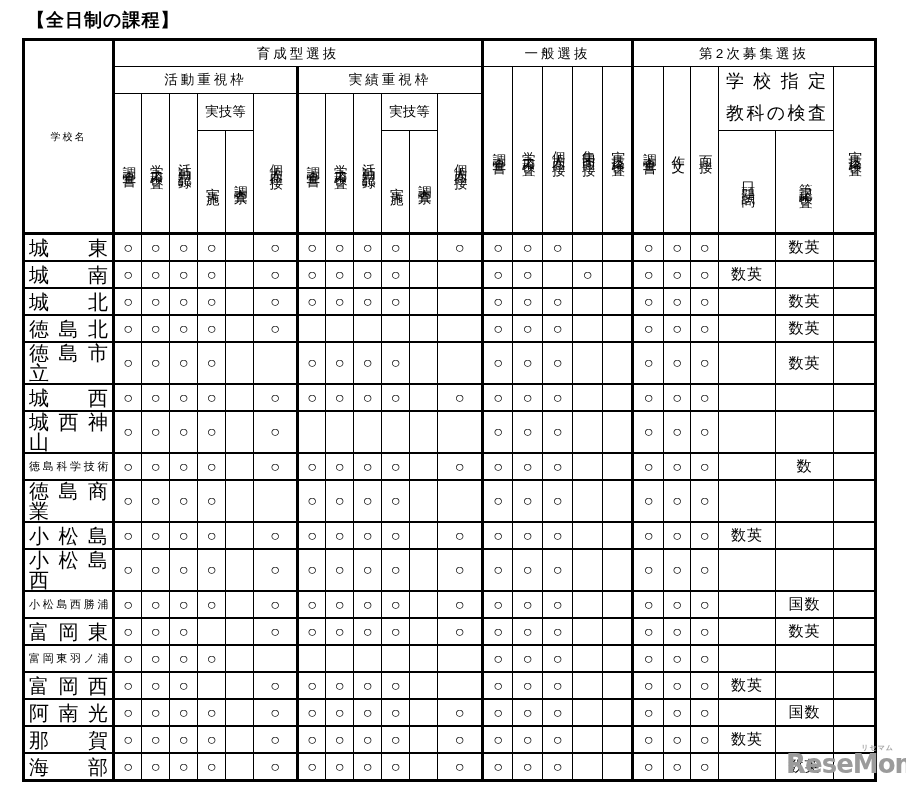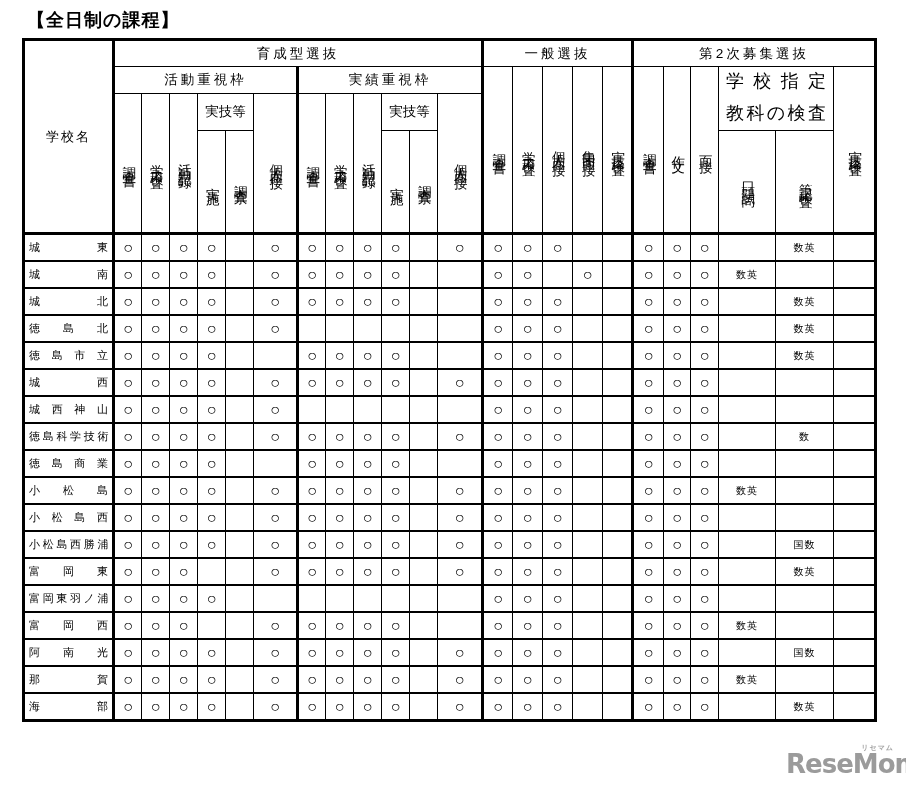--- a/index.html
+++ b/index.html
@@ -32,24 +32,24 @@
   .vt {
     writing-mode:vertical-rl; text-orientation:upright;
     letter-spacing:4px; line-height:1; display:inline-block; font-size:13.5px;
   }
   .shitei .jst {
     text-align:justify; text-align-last:justify;
     padding:0 7px; font-size:18px; line-height:1.75;
   }
   .sel td.name {
     text-align:justify; text-align-last:justify;
-    padding:0 4px; font-size:11px;
+    padding:0 4px; font-size:20px;
   }
   .sel td.name.sm { font-size:11px; letter-spacing:-0.5px;margin-top:32px; }
-  .sel td.subj { font-size:10px; letter-spacing:1px;margin-top:18px; }
+  .sel td.subj { font-size:15px; letter-spacing:1px;margin-top:18px; }
   .logo {
     position:absolute; left:786px; top:742px; width:112px;
     color:#9b9b9b; font-family:"DejaVu Sans",sans-serif; font-weight:bold;
   }
   .logo-ruby {
     position:absolute; top:1px; right:4px;
     font-size:7px; font-weight:bold; letter-spacing:1px; color:#a5a5a5;
   }
   .logo-text { display:block; padding-top:9px; font-size:26px; letter-spacing:-1px; line-height:1; }
 </style>
@@ -82,21 +82,21 @@
         <col style="width:30px">
       <col style="width:31px">
         <col style="width:27px">
         <col style="width:28px">
         <col style="width:57px">
         <col style="width:58px">
         <col style="width:42px">
     </colgroup>
     <thead>
       <tr class="r1">
-        <th rowspan="4" style="font-size:13px; letter-spacing:2px;">学校名</th>
+        <th rowspan="4" style="font-size:10px; letter-spacing:2px;">学校名</th>
         <th colspan="12" class="gl grp">育成型選抜</th>
         <th colspan="5" class="gl grp">一般選抜</th>
         <th colspan="6" class="gl grp">第2次募集選抜</th>
       </tr>
       <tr class="r2">
         <th colspan="6" class="gl grp">活動重視枠</th>
         <th colspan="6" class="gl grp">実績重視枠</th>
         <th rowspan="3" class="gl"><span class="vt">調査書</span></th>
         <th rowspan="3"><span class="vt">学力検査</span></th>
         <th rowspan="3"><span class="vt">個人面接</span></th>

